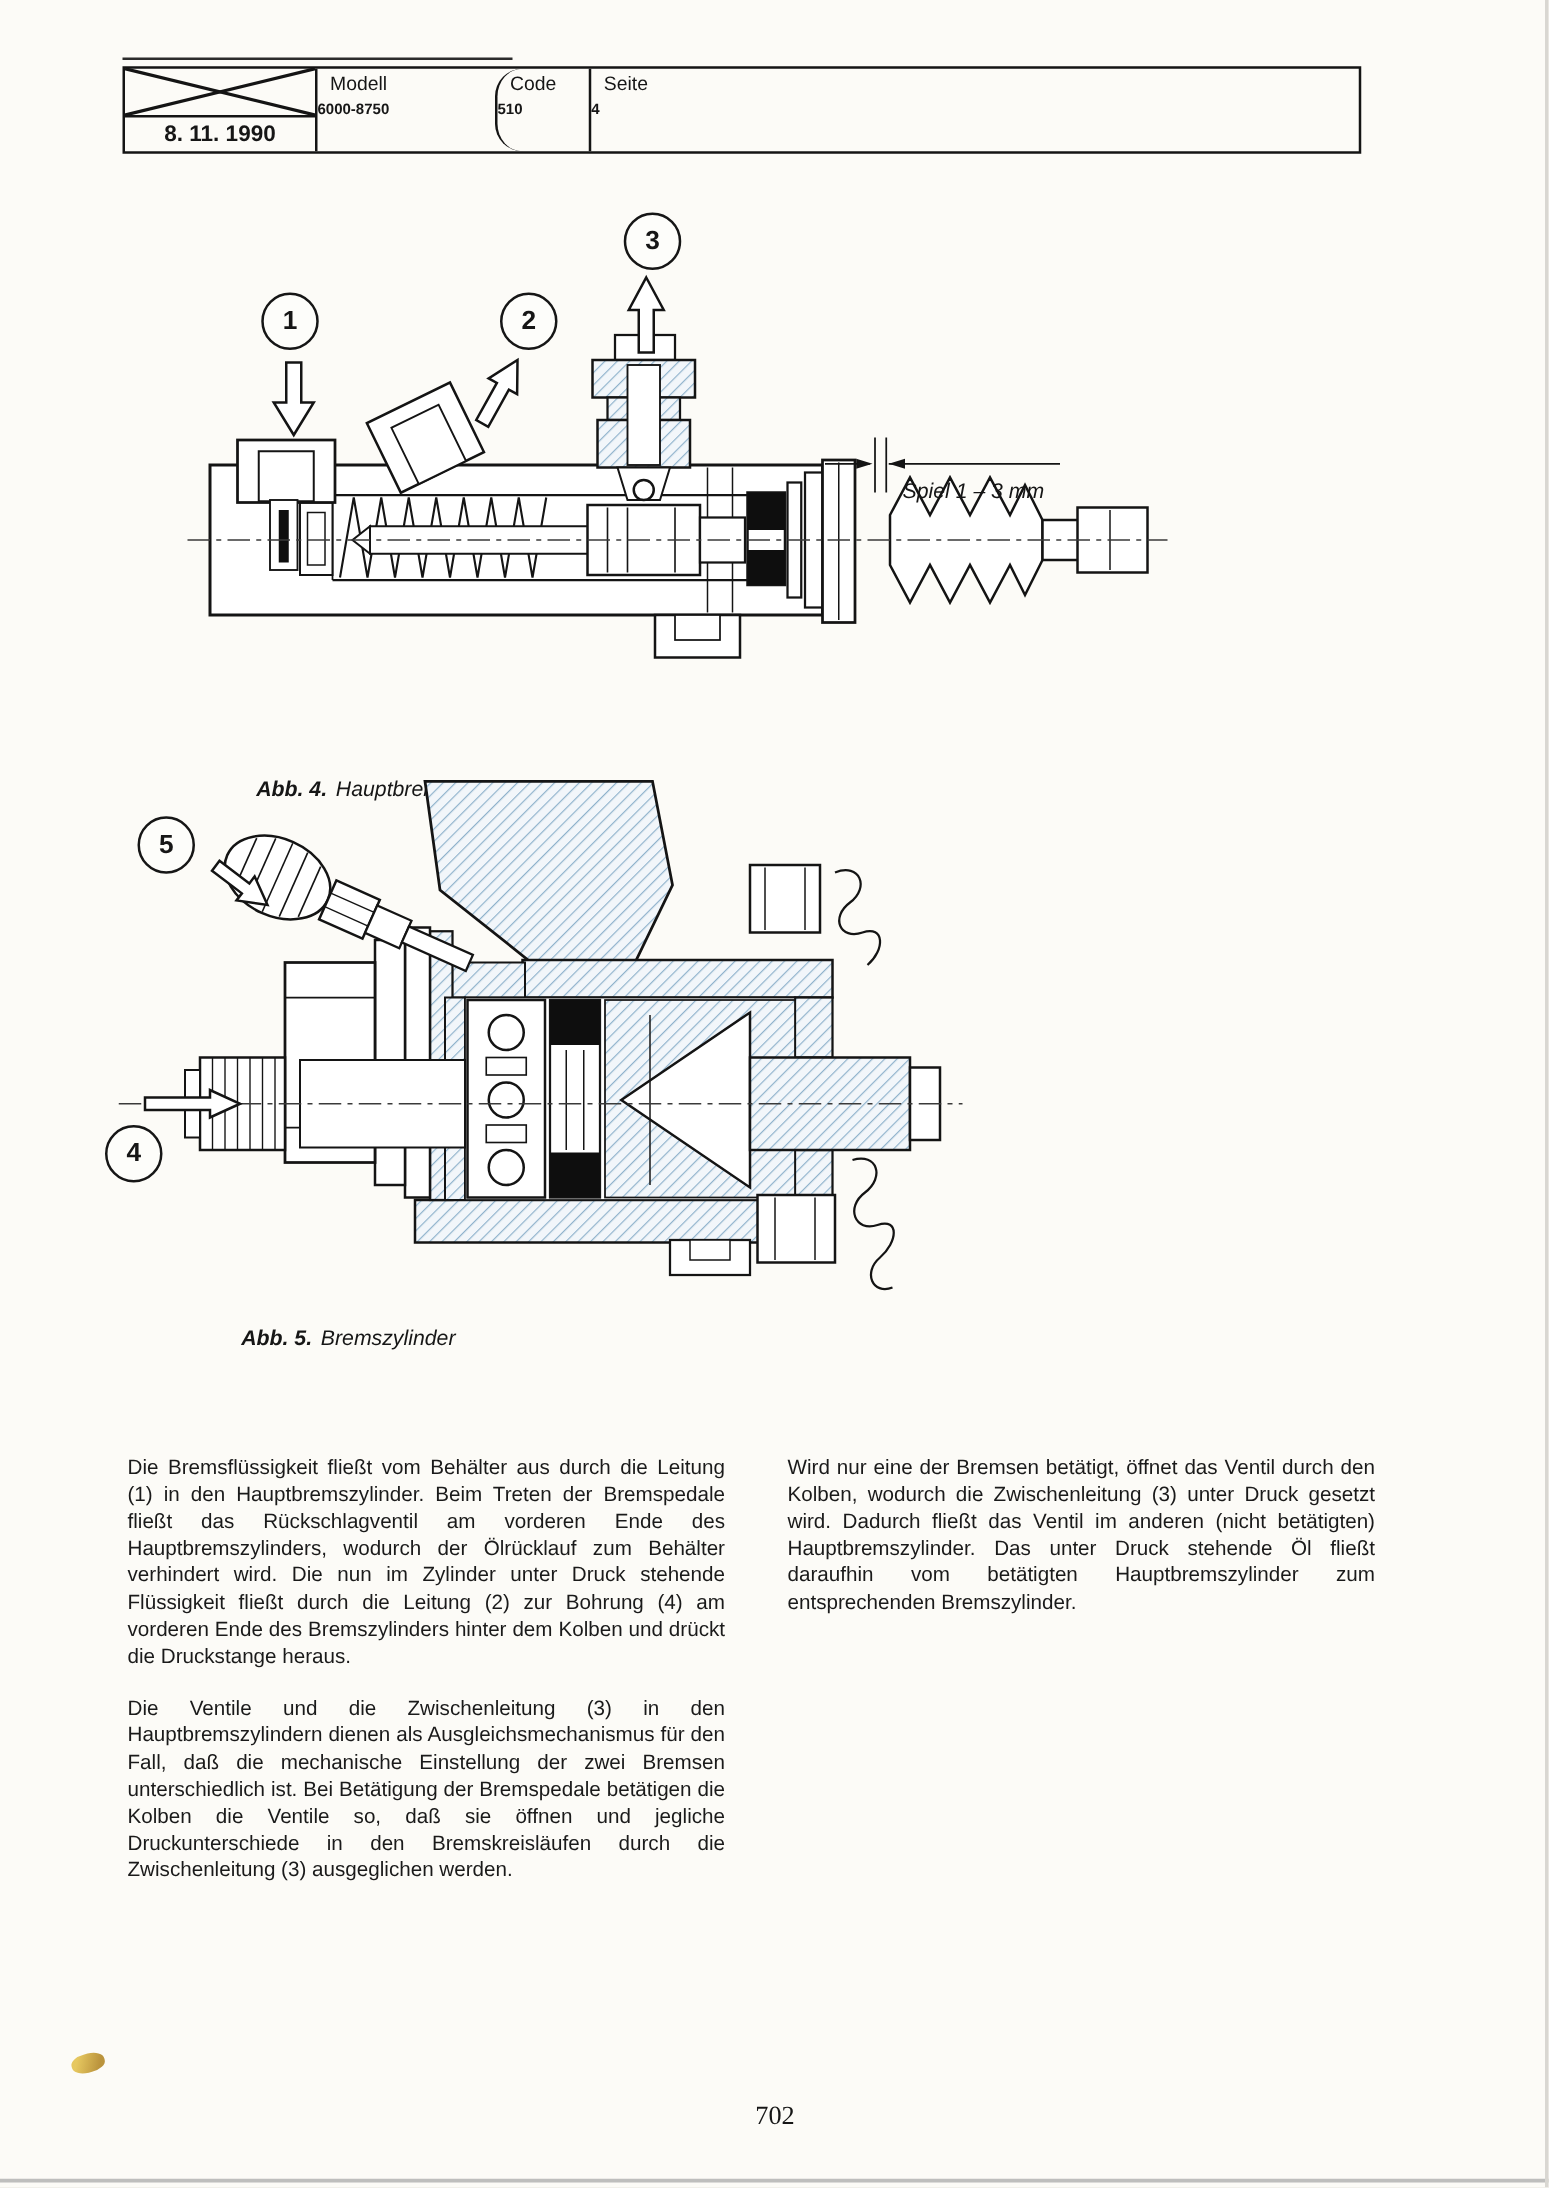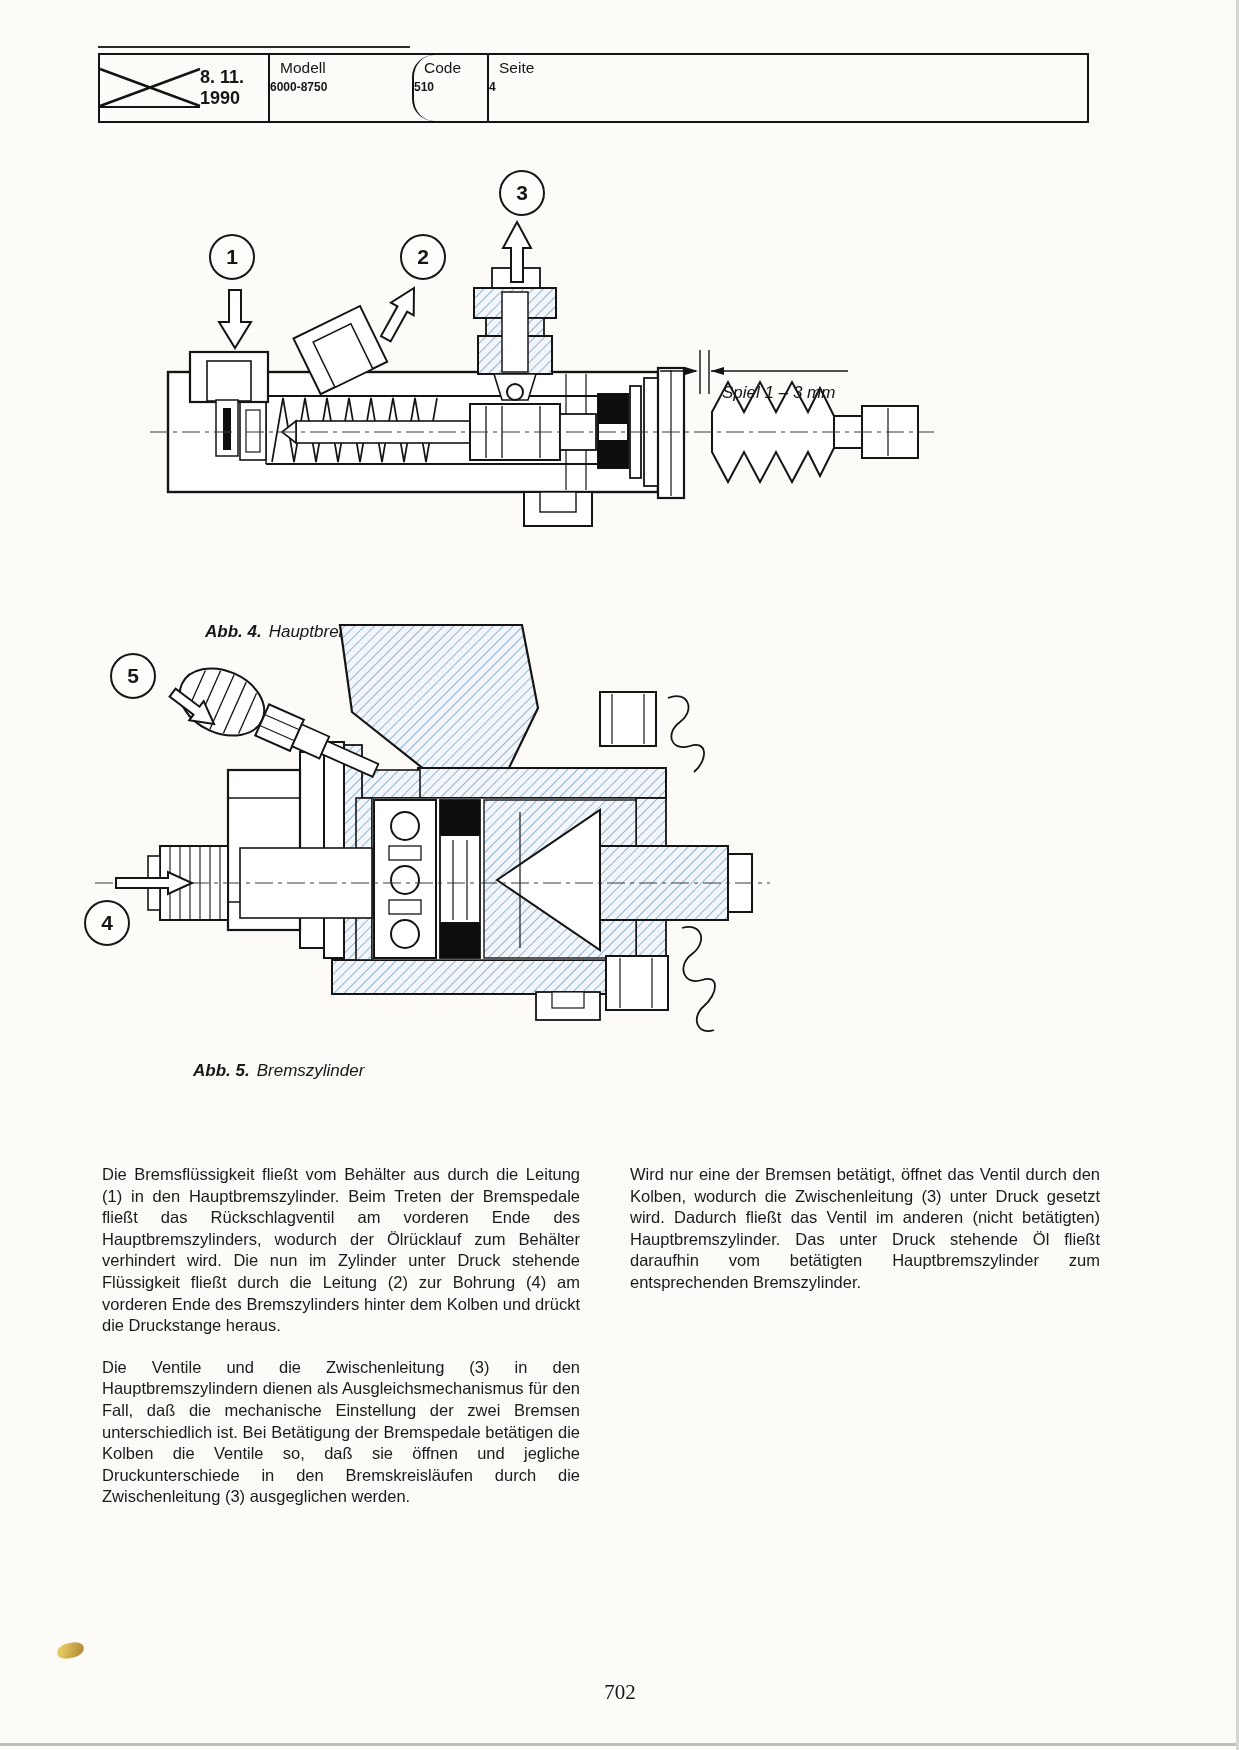--- a/index.html
+++ b/index.html
@@ -6,21 +6,21 @@
   .page{position:relative;width:1239px;height:1750px;background:#fcfbf7;
         font-family:"Liberation Sans", sans-serif;color:#161616;overflow:hidden;}
 
   
   .hdr{position:absolute;left:98px;top:53px;width:987px;height:66px;
        border:2.5px solid #141414;display:flex;background:#fcfbf7;}
   .hdr .cell{border-left:2.5px solid #141414;box-sizing:border-box;position:relative;}
   .hdr .cell:first-child{border-left:none;}
   .c-title{width:558px;display:flex;align-items:center;}
   .c-title span{font-size:21px;font-weight:bold;letter-spacing:.3px;padding-left:22px;}
-  .c-date{width:168px;display:flex;flex-direction:row;align-items:center;}
+  .c-date{width:152px;display:flex;flex-direction:column;}
   .xbox{height:37px;border-bottom:2.5px solid #141414;position:relative;}
   .xbox svg{display:block;width:100%;height:100%;}
   .dateval{flex:1;display:flex;align-items:center;justify-content:center;
            font-weight:bold;font-size:18px;}
   .c-kv{display:flex;flex-direction:column;}
   .c-kv .lbl{font-size:15.5px;padding:4px 0 0 10px;}
   .c-kv .val{font-size:12px;font-weight:bold;text-align:left;margin-top:3px;}
   .c-modell{width:144px;}
   .c-code{width:75px;border-radius:22px;}
   .c-seite{width:66px;}

